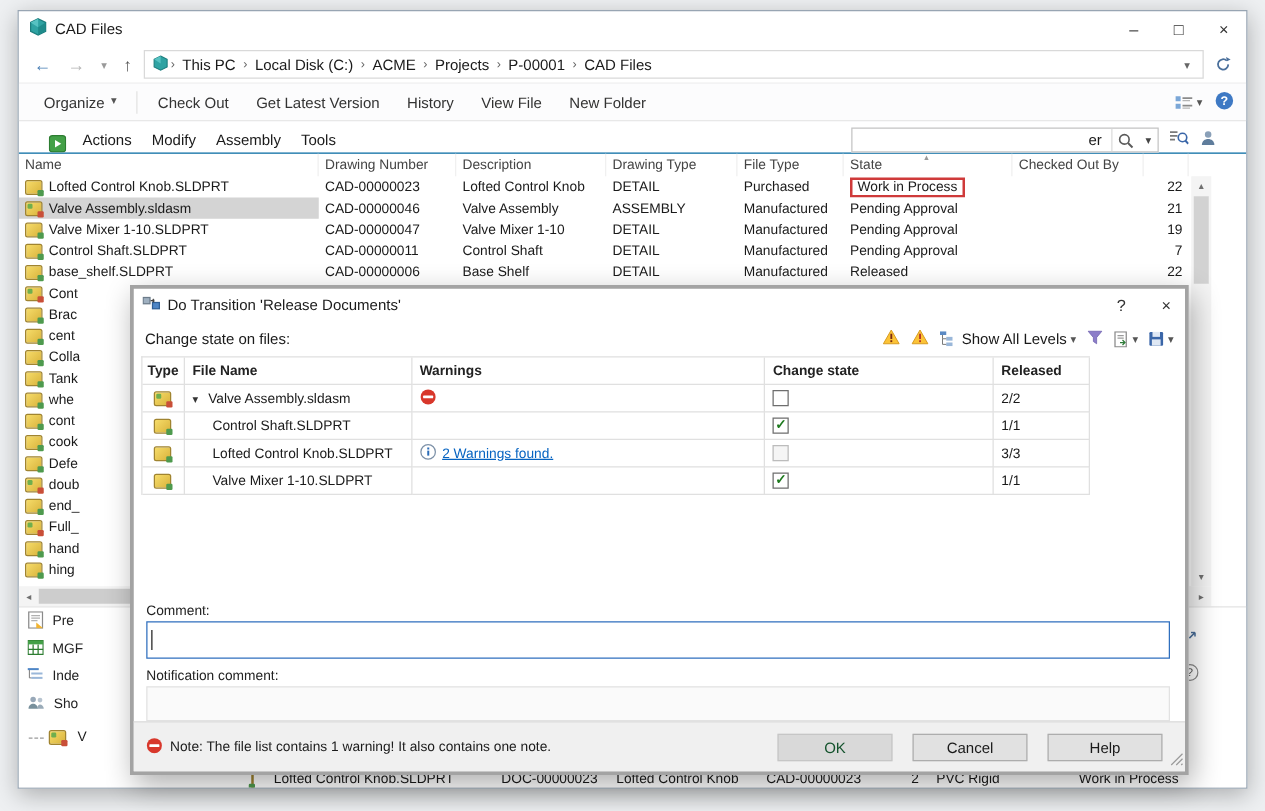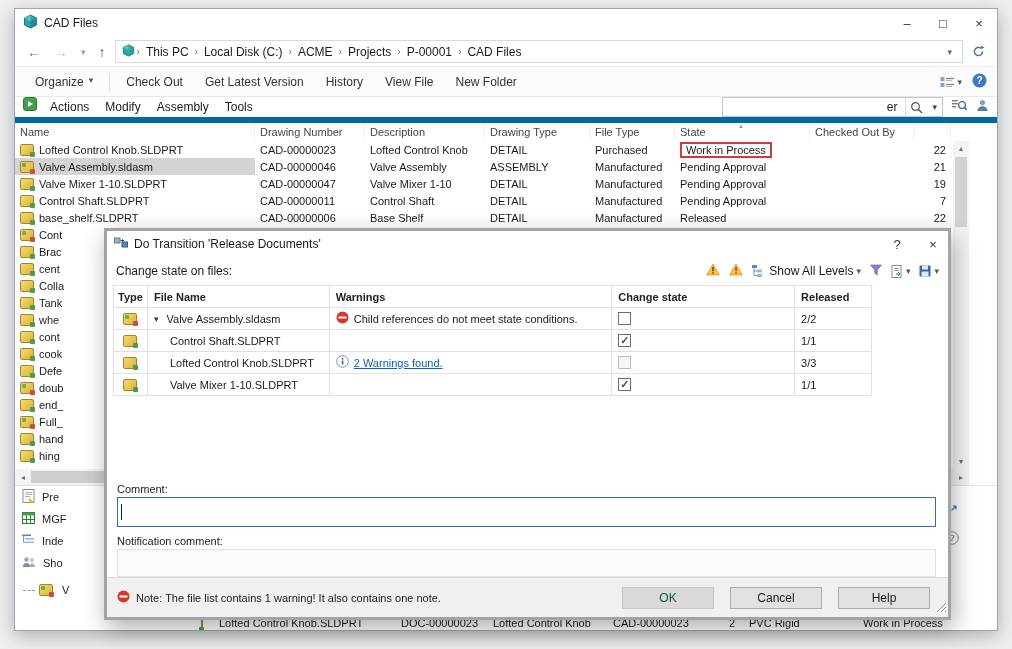--- a/index.html
+++ b/index.html
@@ -20,24 +20,24 @@
   .crumb-sep{color:#666;font-size:10px}
   .addr-caret{margin-left:auto;color:#666;font-size:9px;padding:0 4px}
   .refreshbtn{padding:0 4px;display:flex;align-items:center}
   
   .toolbar{height:30px;display:flex;align-items:center;padding:0 10px;gap:2px;background:#fcfcfd;border-bottom:1px solid #e8e8e8;font-size:12px;color:#333}
   .tbtn{padding:4px 10px;display:flex;gap:5px;white-space:nowrap}
   .tsep{width:1px;height:18px;background:#e2e2e2;margin:0 4px}
   .toolbar-right{margin-left:auto;display:flex;align-items:center;gap:10px}
   .caret{font-size:9px;color:#555}
   
-  .menurow{height:26px;display:flex;align-items:flex-start;padding:0 8px;font-size:12px;border-bottom:6px solid #0369a1}
+  .menurow{height:26px;display:flex;align-items:flex-end;padding:0 24px;font-size:12px;border-bottom:1px solid #0369a1}
   .menu-item{padding:3px 8px}
   .searchwrap{margin-left:auto;display:flex;align-items:center;gap:9px}
-  .searchbox{width:221px;height:20px;border:1px solid #c4c4c4;display:flex;align-items:center;font-size:12px;background:#fff}
+  .searchbox{width:246px;height:20px;border:1px solid #c4c4c4;display:flex;align-items:center;font-size:12px;background:#fff}
   .search-text{flex:1;text-align:right;padding-right:8px}
   .sdiv{width:1px;height:18px;background:#dcdcdc}
   .smag{padding:0 4px;display:flex;align-items:center}
   .scaret{padding:0 5px;font-size:9px;color:#444}
   
   .list{font-size:11px}
   .lhdr{display:flex;height:18px;color:#444}
   .hcell{display:flex;align-items:center;padding:0 5px;border-right:1px solid #f0f0f0;position:relative;height:100%}
   .c-name{width:240px}.c-dn{width:110px}.c-desc{width:120px}.c-dt{width:105px}.c-ft{width:85px}
   .c-st{width:135px}.c-cob{width:105px}.c-num{width:36px;justify-content:flex-end}
@@ -645,21 +645,20 @@
         </span>
       <span class="dcell d-name">
           <span class="expander">▾</span>
           <span>Valve Assembly.sldasm</span>
         </span>
       <span class="dcell d-warn">
           <span><svg width="13" height="13" viewBox="0 0 13 13">
               <circle cx="6.5" cy="6.5" r="6" fill="#d8372b"></circle>
               <rect x="2.5" y="5.4" width="8" height="2.2" rx="0.5" fill="#fff"></rect>
             </svg></span>
-          <span>Child references do not meet state conditions.</span>
         </span>
       <span class="dcell d-cs">
           <span class="cb"></span>
         </span>
       <span class="dcell d-ver">2/2</span>
     </div>
     <div class="drow">
       <span class="dcell d-type">
           <i class="fic part" style="margin:0"></i>
         </span>

